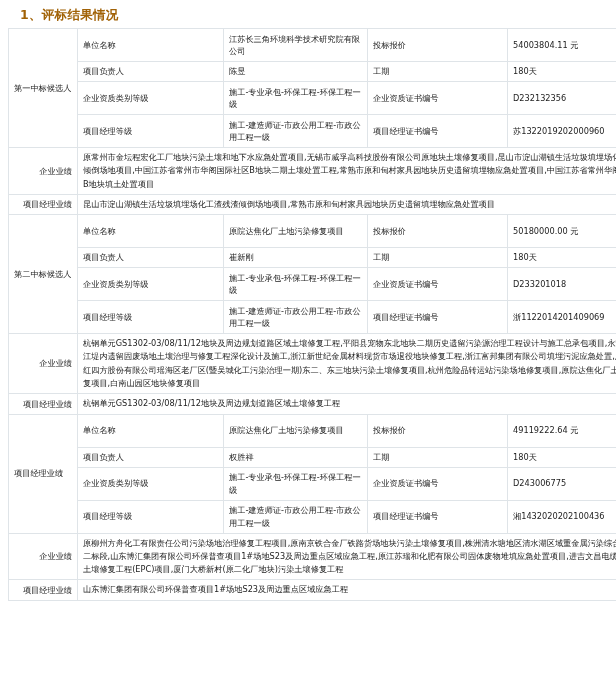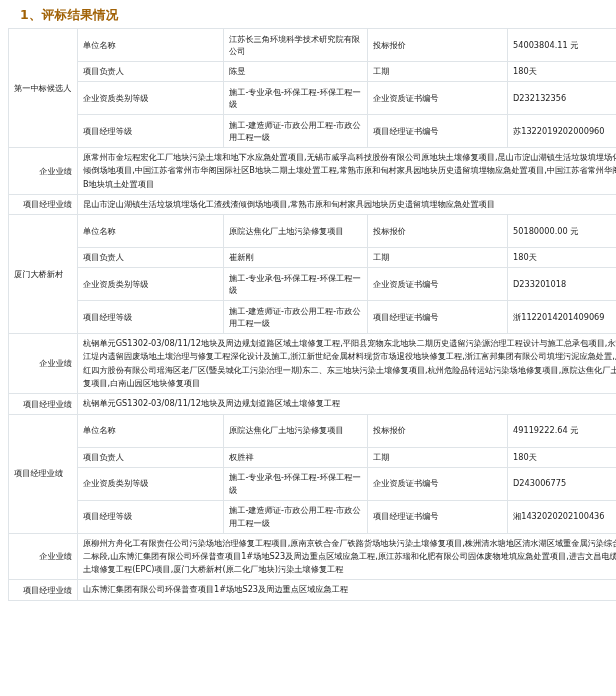--- a/index.html
+++ b/index.html
@@ -123,21 +123,21 @@
       <tr>
         <td class="perf-label">企业业绩</td>
         <td class="perf-body" colspan="4">原常州市金坛程宏化工厂地块污染土壤和地下水应急处置项目,无锡市威孚高科技股份有限公司原地块土壤修复项目,昆山市淀山湖镇生活垃圾填埋场化工渣残渣倾倒场地项目,中国江苏省常州市华阁国际社区B地块二期土壤处置工程,常熟市原和甸村家具园地块历史遗留填埋物应急处置项目,中国江苏省常州华阁国际社区B地块填土处置项目</td>
       </tr>
       <tr>
         <td class="perf-label">项目经理业绩</td>
         <td class="perf-body" colspan="4">昆山市淀山湖镇生活垃圾填埋场化工渣残渣倾倒场地项目,常熟市原和甸村家具园地块历史遗留填埋物应急处置项目</td>
       </tr>
 
       <tr>
-        <td class="cand-label" rowspan="4">厦门大桥新村</td>
+        <td class="cand-label" rowspan="4">第二中标候选人</td>
         <td class="field-label">单位名称</td>
         <td class="field-value tall">原院达焦化厂土地污染修复项目</td>
         <td class="field-label2">投标报价</td>
         <td class="field-value2">50180000.00 元</td>
       </tr>
       <tr class="row-std">
         <td class="field-label">项目负责人</td>
         <td class="field-value">崔新刚</td>
         <td class="field-label2">工期</td>
         <td class="field-value2">180天</td>

